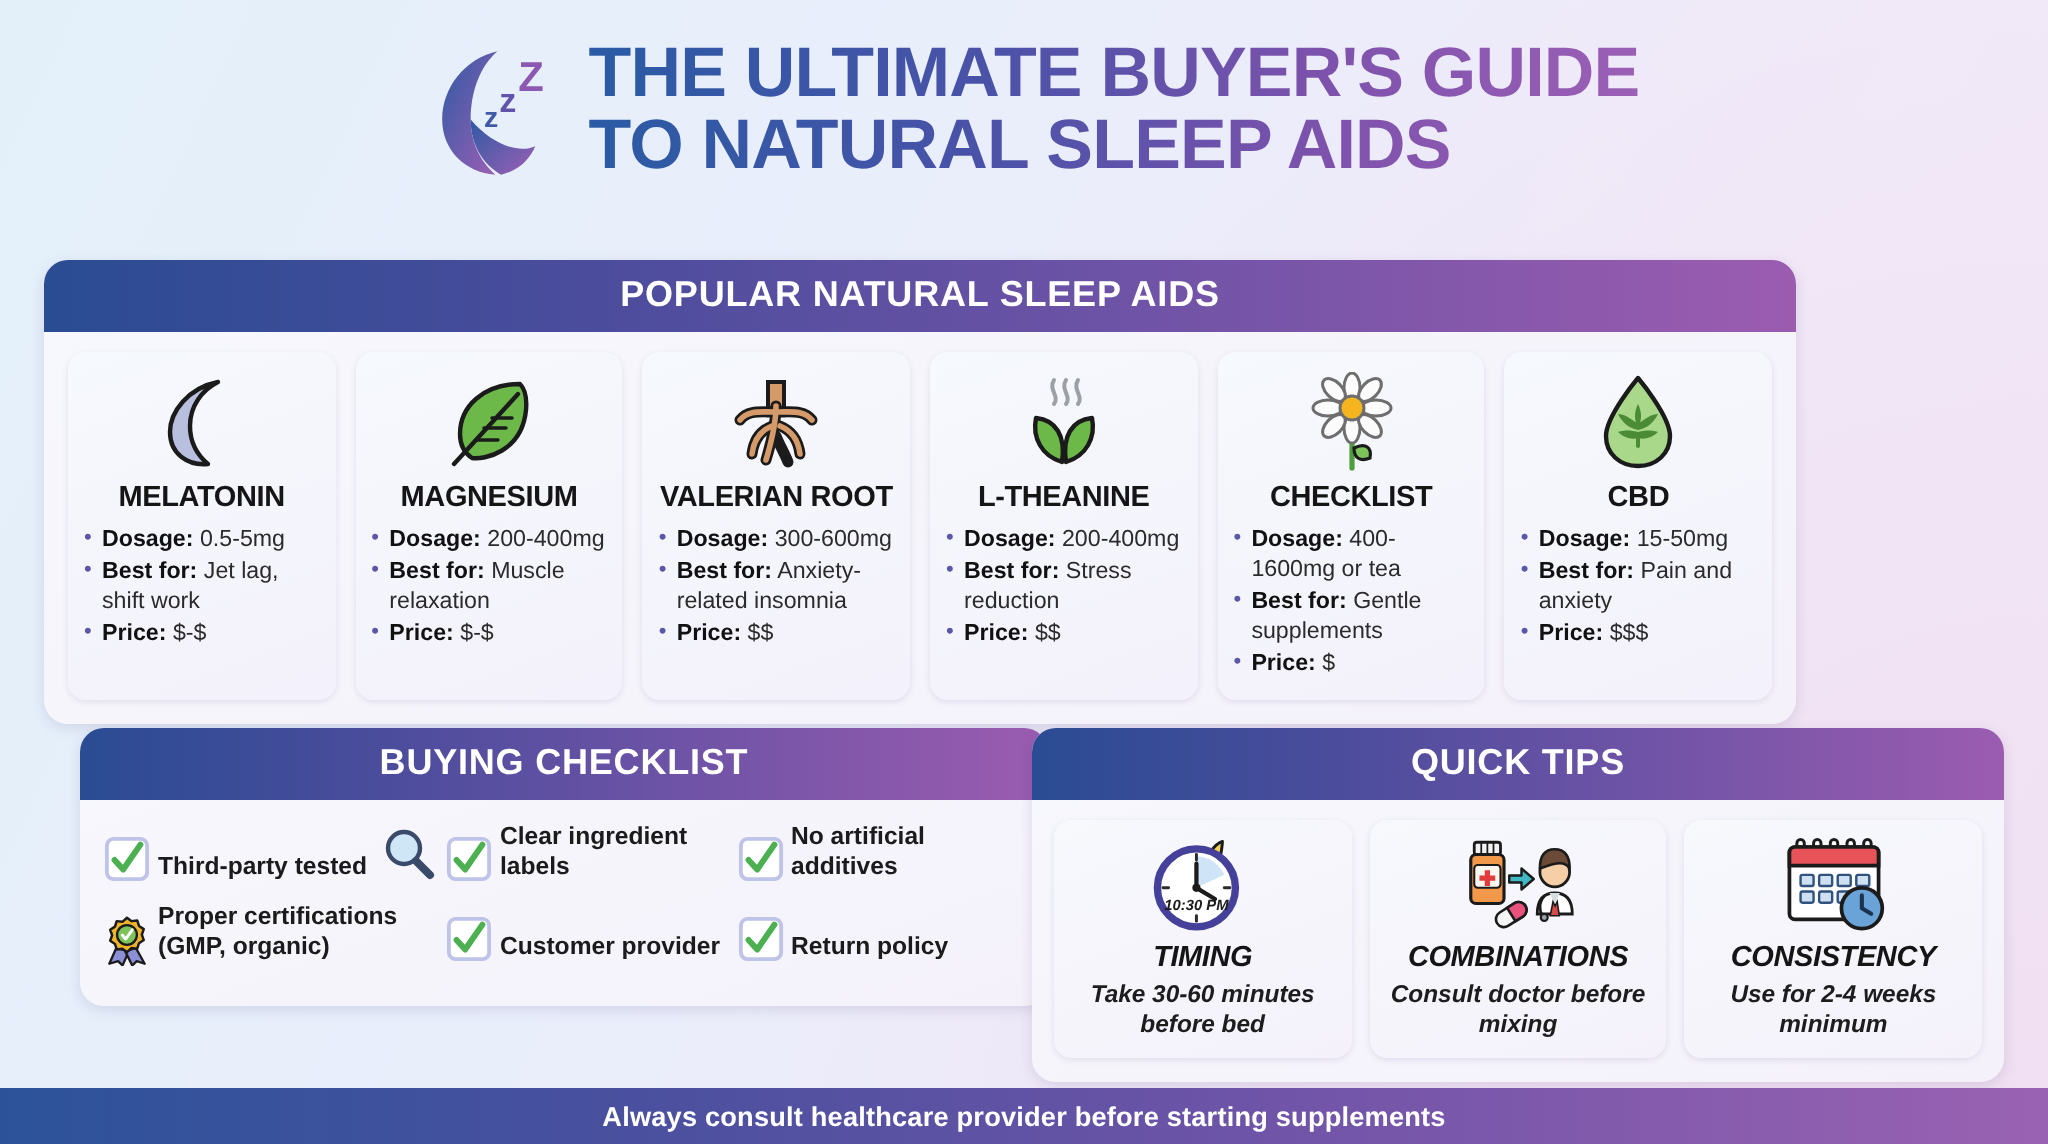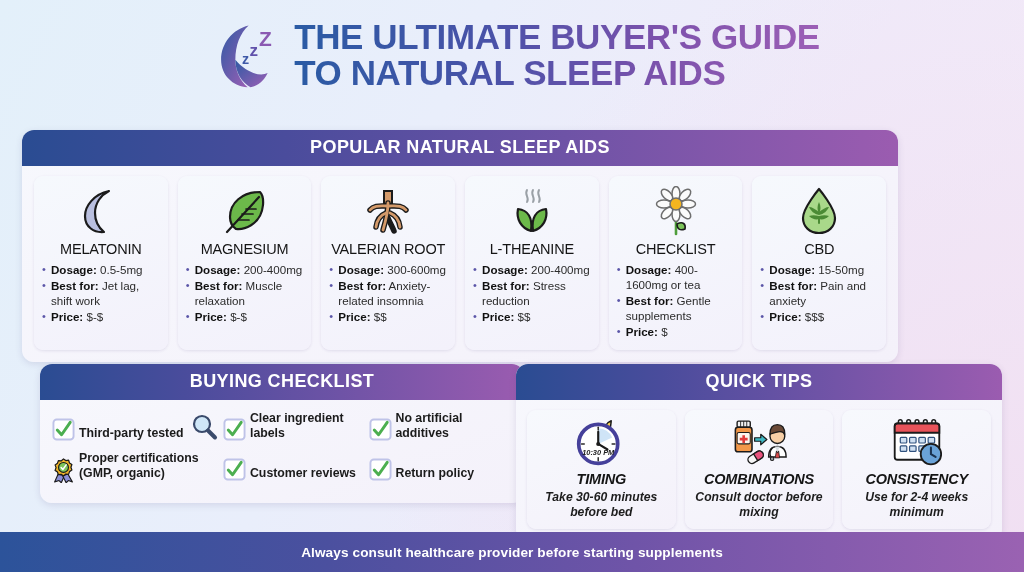--- a/index.html
+++ b/index.html
@@ -48,21 +48,21 @@
   .aid-card {
     flex: 1 1 0; min-width: 0;
     background: linear-gradient(160deg,#f6f9fd 0%, #f3f1fb 100%);
     border-radius: 9px; padding: 9px 8px 10px 8px;
     box-shadow: 0 1px 3px rgba(70,60,120,0.12);
     display: flex; flex-direction: column;
   }
   .aid-icon { height: 52px; display: flex; align-items: center; justify-content: center; }
   .aid-icon svg { width: 50px; height: 50px; }
   .aid-name {
-    text-align: center; font-size: 14.5px; font-weight: 400; color: #151515;
+    text-align: center; font-size: 14.5px; font-weight: 700; color: #151515;
     margin: 4px 0 5px 0; letter-spacing: -0.2px;
   }
   .aid-list { list-style: none; }
   .aid-list li {
     font-size: 11.6px; color: #2b2b2b; line-height: 1.3;
     padding-left: 9px; position: relative; margin-bottom: 1px;
   }
   .aid-list li::before {
     content: "•"; position: absolute; left: 0; top: -0.5px;
     color: #5b56a8; font-size: 11px;
@@ -88,21 +88,21 @@
     border-radius: 9px; padding: 7px 5px 9px 5px;
     box-shadow: 0 1px 3px rgba(70,60,120,0.12);
   }
   .tip-icon { height: 52px; display: flex; align-items: center; justify-content: center; }
   .tip-icon svg { width: 56px; height: 52px; }
   .tip-title { font-size: 14.5px; font-weight: 700; color: #151515; margin: 2px 0 3px 0; letter-spacing: -0.2px;}
   .tip-desc { font-size: 12.2px; font-weight: 700; color: #1d1d1d; line-height: 1.22; }
 
   
   .footer {
-    position: absolute; left: 0; bottom: 0; width: 1024px; height: 40px;
+    position: absolute; left: 0; bottom: 0; width: 1024px; height: 28px;
     background: linear-gradient(90deg,#2c539a 0%, #4b509f 32%, #6f54a8 62%, #9a62b2 100%);
     color: #fff; display: flex; align-items: center; justify-content: center;
     font-size: 13.6px; font-weight: 700; letter-spacing: .1px;
   }
 </style>
 </head>
 <body>
 
 <div class="title-wrap">
   <span class="moon-logo">
@@ -317,21 +317,21 @@
         </span>
         <span class="check-label">Proper certifications (GMP, organic)</span>
       </div>
       <div class="check-item">
         <span class="cbox">
           <svg viewBox="0 0 24 24">
             <rect x="1.5" y="1.5" width="21" height="21" rx="3.5" fill="#ffffff" stroke="#bfc3e8" stroke-width="2"></rect>
             <path d="M5.5 12.5 L10 17.5 L19 4.5" fill="none" stroke="#4caf50" stroke-width="3.1" stroke-linecap="round" stroke-linejoin="round"></path>
           </svg>
         </span>
-        <span class="check-label">Customer reviews</span>
+        <span class="check-label">Customer provider</span>
       </div>
       <div class="check-item">
         <span class="cbox">
           <svg viewBox="0 0 24 24">
             <rect x="1.5" y="1.5" width="21" height="21" rx="3.5" fill="#ffffff" stroke="#bfc3e8" stroke-width="2"></rect>
             <path d="M5.5 12.5 L10 17.5 L19 4.5" fill="none" stroke="#4caf50" stroke-width="3.1" stroke-linecap="round" stroke-linejoin="round"></path>
           </svg>
         </span>
         <span class="check-label">Return policy</span>
       </div>

